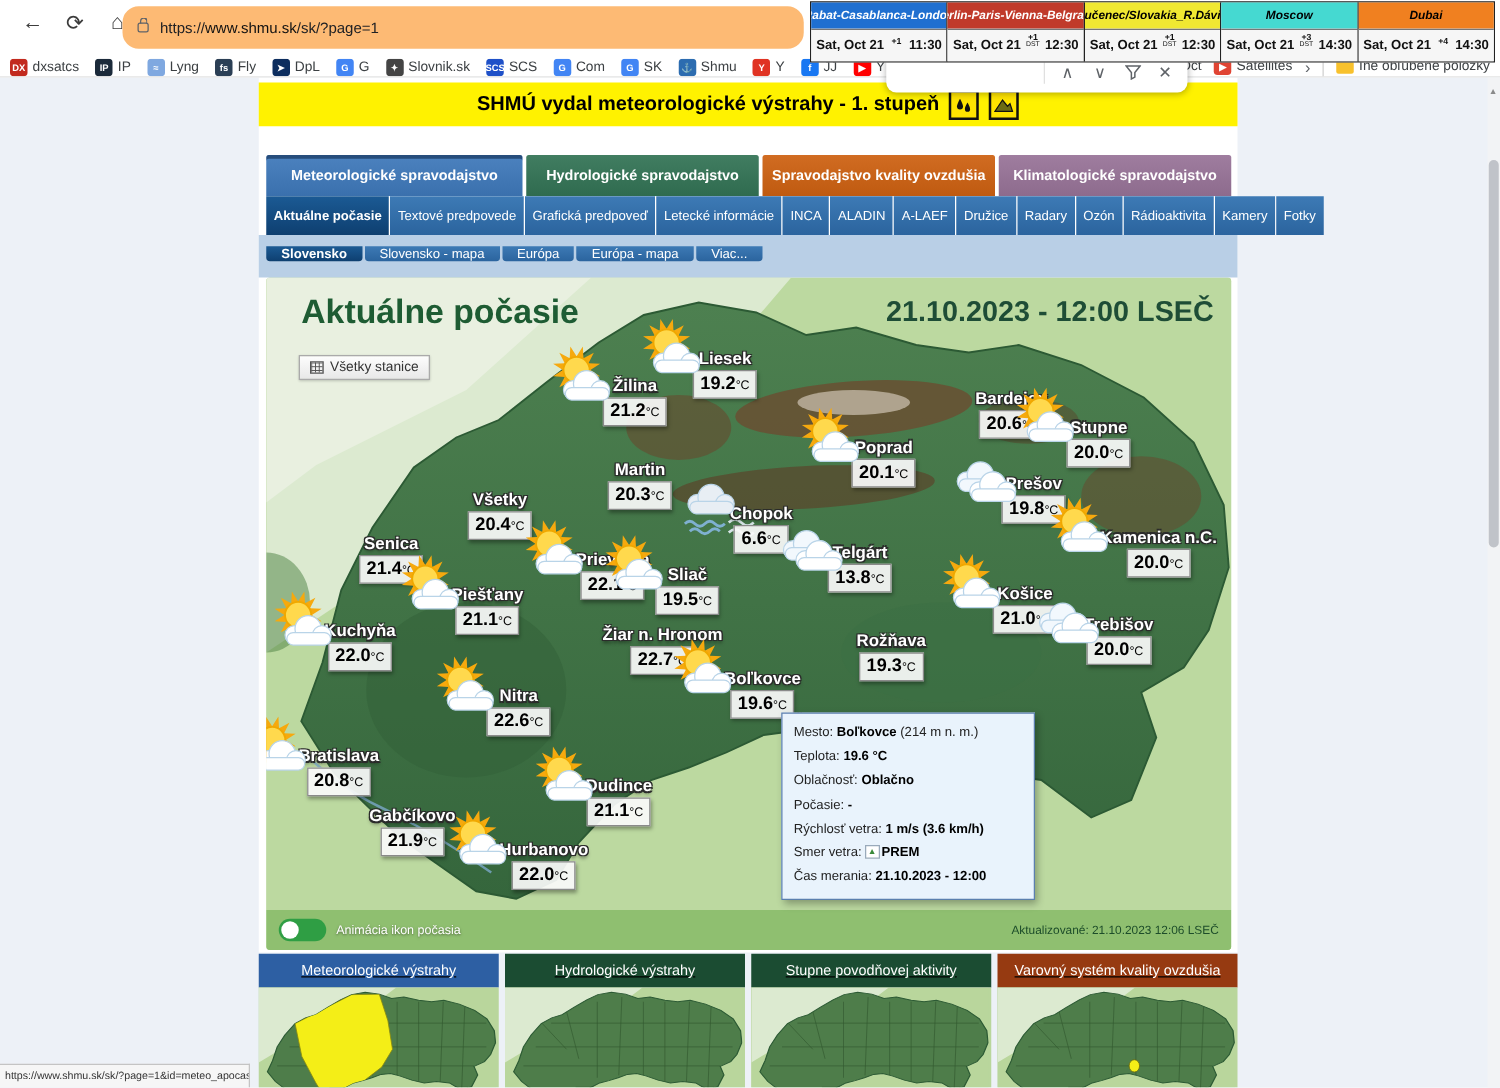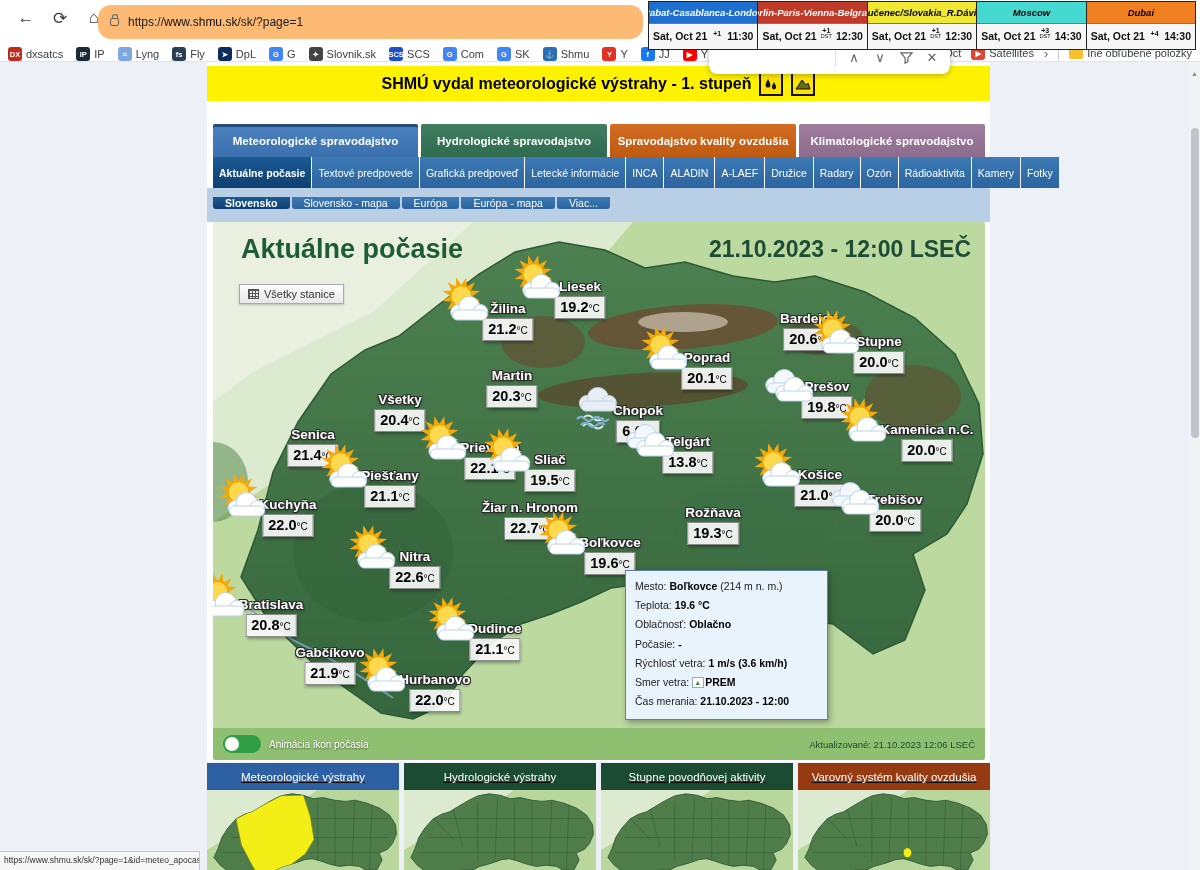--- a/index.html
+++ b/index.html
@@ -438,21 +438,21 @@
             </g>
             <g transform="translate(18,24)" fill="#ffffff" stroke="#b9d4e8" stroke-width="1">
               <circle cx="10" cy="14" r="7.5"></circle>
               <circle cx="21" cy="9" r="10.5"></circle>
               <circle cx="32" cy="14" r="7.5"></circle>
               <rect x="4" y="12" width="35" height="10" rx="5" stroke="none"></rect>
               <rect x="4" y="12" width="35" height="10" rx="5" fill="none"></rect>
             </g>
           </svg></div><div class="city">Prešov</div><div class="tempbox"><b>19.8</b><span>°C</span></div></div>
       <div class="station" style="left: 187px; top: 170px;"><div class="city">Všetky</div><div class="tempbox"><b>20.4</b><span>°C</span></div></div>
-      <div class="station" style="left: 425px; top: 181px;"><div class="wicon"><svg width="58" height="50" viewBox="0 0 58 50">
+      <div class="station" style="left: 396px; top: 181px;"><div class="wicon"><svg width="58" height="50" viewBox="0 0 58 50">
             <g transform="translate(10,10)" fill="#e8eef4" stroke="#b9d4e8" stroke-width="1">
               <circle cx="10" cy="14" r="7.5"></circle>
               <circle cx="21" cy="9" r="10.5"></circle>
               <circle cx="32" cy="14" r="7.5"></circle>
               <rect x="4" y="12" width="35" height="10" rx="5" stroke="none"></rect>
               <rect x="4" y="12" width="35" height="10" rx="5" fill="none"></rect>
             </g>
             <path d="M10,40 q4,-4 8,0 t8,0 t8,0 t8,0 M14,46 q4,-4 8,0 t8,0 t8,0" fill="none" stroke="#7fb0d0" stroke-width="2.2"></path>
           </svg></div><div class="city">Chopok</div><div class="tempbox"><b>6.6</b><span>°C</span></div></div>
       <div class="station" style="left: 714px; top: 200px;"><div class="wicon"><svg width="58" height="50" viewBox="0 0 58 50">

